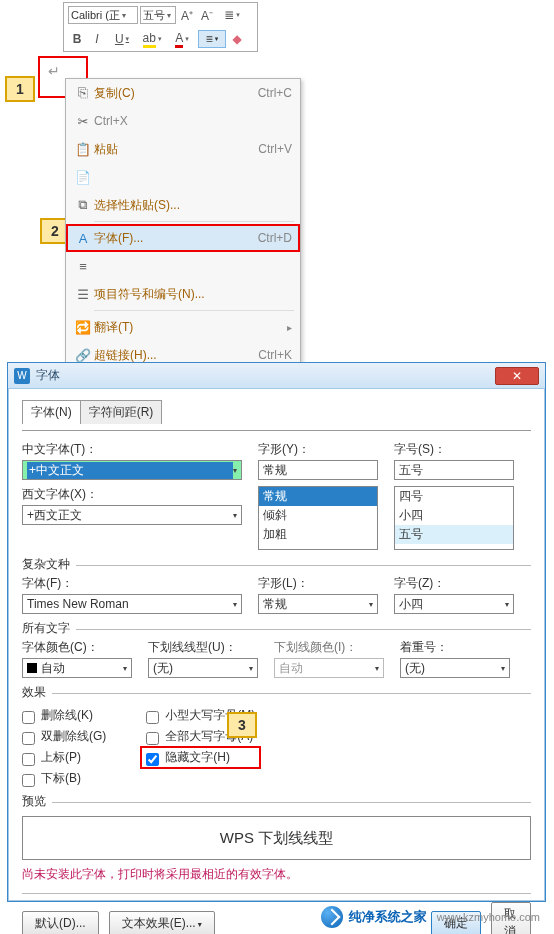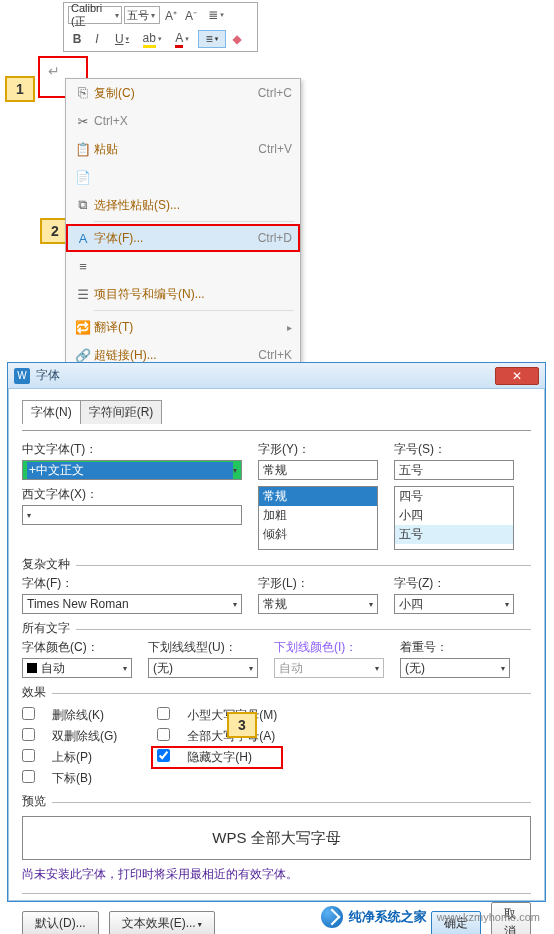--- a/index.html
+++ b/index.html
@@ -46,58 +46,58 @@
 
 .row{display:flex;gap:16px;margin-bottom:6px}
 .col{display:flex;flex-direction:column;gap:2px}
 .col.l{width:220px}
 .col.m{width:120px}
 .col.r{width:120px}
 .lbl{font-size:12px;color:#333}
 .combo{border:1px solid #888;height:20px;display:flex;align-items:center;padding:0 4px;background:#fff;font-size:12px}
 .combo .val{flex:1}
 .combo .ar{font-size:8px;color:#444}
-.combo.sel{background:#22c55e}
+.combo.sel{background:#86efac}
 .combo.sel .val{background:#2a80c7;color:#fff;padding:0 2px}
 .listbox{border:1px solid #888;background:#fff;font-size:12px;height:64px;overflow:hidden}
 .listbox .opt{padding:1px 4px}
 .listbox .opt.sel{background:#2a80c7;color:#fff}
 .listbox .opt.hov{background:#daf1fb}
 
 .group{margin-top:6px}
 .group .gtitle{font-size:12px;color:#333;margin-bottom:2px}
 .gtitlerow{display:flex;align-items:center;gap:6px}
 .gtitlerow .gline2{flex:1;height:1px;background:#bbb}
 
 .fx{display:flex;gap:40px;margin-top:4px}
 .fxcol{display:flex;flex-direction:column;gap:4px}
-.chk{display:flex;align-items:flex-start;gap:17px;font-size:12px}
+.chk{display:flex;align-items:flex-end;gap:6px;font-size:12px}
 .chk input{margin:0}
 .fx-hl{border:2px solid #e00;padding:1px 4px;margin:-3px -6px}
 
 .preview{border:1px solid #888;height:44px;display:flex;align-items:center;justify-content:center;margin-top:4px;margin-bottom:6px}
-.note{font-size:12px;color:#4c1d95;margin:6px 0 10px}
+.note{font-size:12px;color:#be185d;margin:6px 0 10px}
 
 .dlg-foot{display:flex;align-items:center;gap:10px;border-top:1px solid #bbb;padding-top:8px}
 .dlg-foot .spacer{flex:1}
 .btn{border:1px solid #888;background:linear-gradient(#fefefe,#e5e5e5);padding:3px 12px;font-size:12px;border-radius:2px}
 .btn .ar{font-size:8px;margin-left:2px}
 .btn.pri{border:1px solid #2a80c7;background:linear-gradient(#eaf4fd,#c6e0f5)}
 
 .wm{position:absolute;right:14px;bottom:4px;display:flex;align-items:center;gap:6px;color:#0b63b6;font-size:13px;font-weight:bold;height:26px}
 .wm .logo{width:22px;height:22px;border-radius:50%;background:radial-gradient(circle at 30% 30%,#5ab1f3,#0b63b6);display:flex;align-items:center;justify-content:center}
 .wm .logo::after{content:"";width:10px;height:10px;border:2px solid #fff;border-left:none;border-bottom:none;transform:rotate(45deg)}
 .wm .light{font-weight:normal;font-size:11px;color:#888;margin-left:4px}
 </style>
 </head>
 <body>
 
 <div class="toolbar">
   <div class="toolbar-row">
-    <div class="tb-select" style="width:54px">
+    <div class="tb-select" style="width:70px">
         <span>Calibri (正</span>
         <span class="arrow">▾</span>
       </div>
     <div class="tb-select" style="width:36px">
         <span>五号</span>
         <span class="arrow">▾</span>
       </div>
     <div class="tb-btn">A⁺</div>
     <div class="tb-btn">A⁻</div>
     <div class="tb-btn split">≣</div>
@@ -203,28 +203,29 @@
         <div class="combo">
             <span class="val">五号</span>
           </div>
       </div>
     </div>
 
     <div class="row">
       <div class="col l">
         <span class="lbl">西文字体(X)：</span>
         <div class="combo">
+            <span class="val">+西文正文</span>
             <span class="ar">▾</span>
           </div>
       </div>
       <div class="col m">
         <div class="listbox">
           <div class="opt sel">常规</div>
+          <div class="opt">倾斜</div>
           <div class="opt">加粗</div>
-          <div class="opt">倾斜</div>
         </div>
       </div>
       <div class="col r">
         <div class="listbox">
           <div class="opt">四号</div>
           <div class="opt">小四</div>
           <div class="opt hov">五号</div>
         </div>
       </div>
     </div>
@@ -274,21 +275,21 @@
             </div>
         </div>
         <div class="col" style="width:110px">
           <span class="lbl">下划线线型(U)：</span>
           <div class="combo">
               <span class="val">(无)</span>
               <span class="ar">▾</span>
             </div>
         </div>
         <div class="col" style="width:110px">
-          <span class="lbl" style="color:#8b5cf6">下划线颜色(I)：</span>
+          <span class="lbl" style="color:#737373">下划线颜色(I)：</span>
           <div class="combo" style="color:#999;border-color:#bbb">
               <span class="val">自动</span>
               <span class="ar">▾</span>
             </div>
         </div>
         <div class="col" style="width:110px">
           <span class="lbl">着重号：</span>
           <div class="combo">
               <span class="val">(无)</span>
               <span class="ar">▾</span>
@@ -339,21 +340,21 @@
         </div>
       </div>
     </div>
 
     <div class="group">
       <div class="gtitlerow">
           <span class="gtitle">预览</span>
           <span class="gline2"></span>
         </div>
       <div class="preview">
-        <span style="font-size:15px">WPS 全部大写字母</span>
+        <span style="font-size:15px">WPS 下划线线型</span>
       </div>
       <div class="note">尚未安装此字体，打印时将采用最相近的有效字体。</div>
     </div>
 
     <div class="dlg-foot">
       <div class="btn"><span>默认(D)...</span></div>
       <div class="btn"><span>文本效果(E)...</span><span class="ar">▾</span></div>
       <div class="spacer"></div>
       <div class="btn pri"><span>确定</span></div>
       <div class="btn" style="width:40px;overflow:hidden"><span>取消</span></div>

